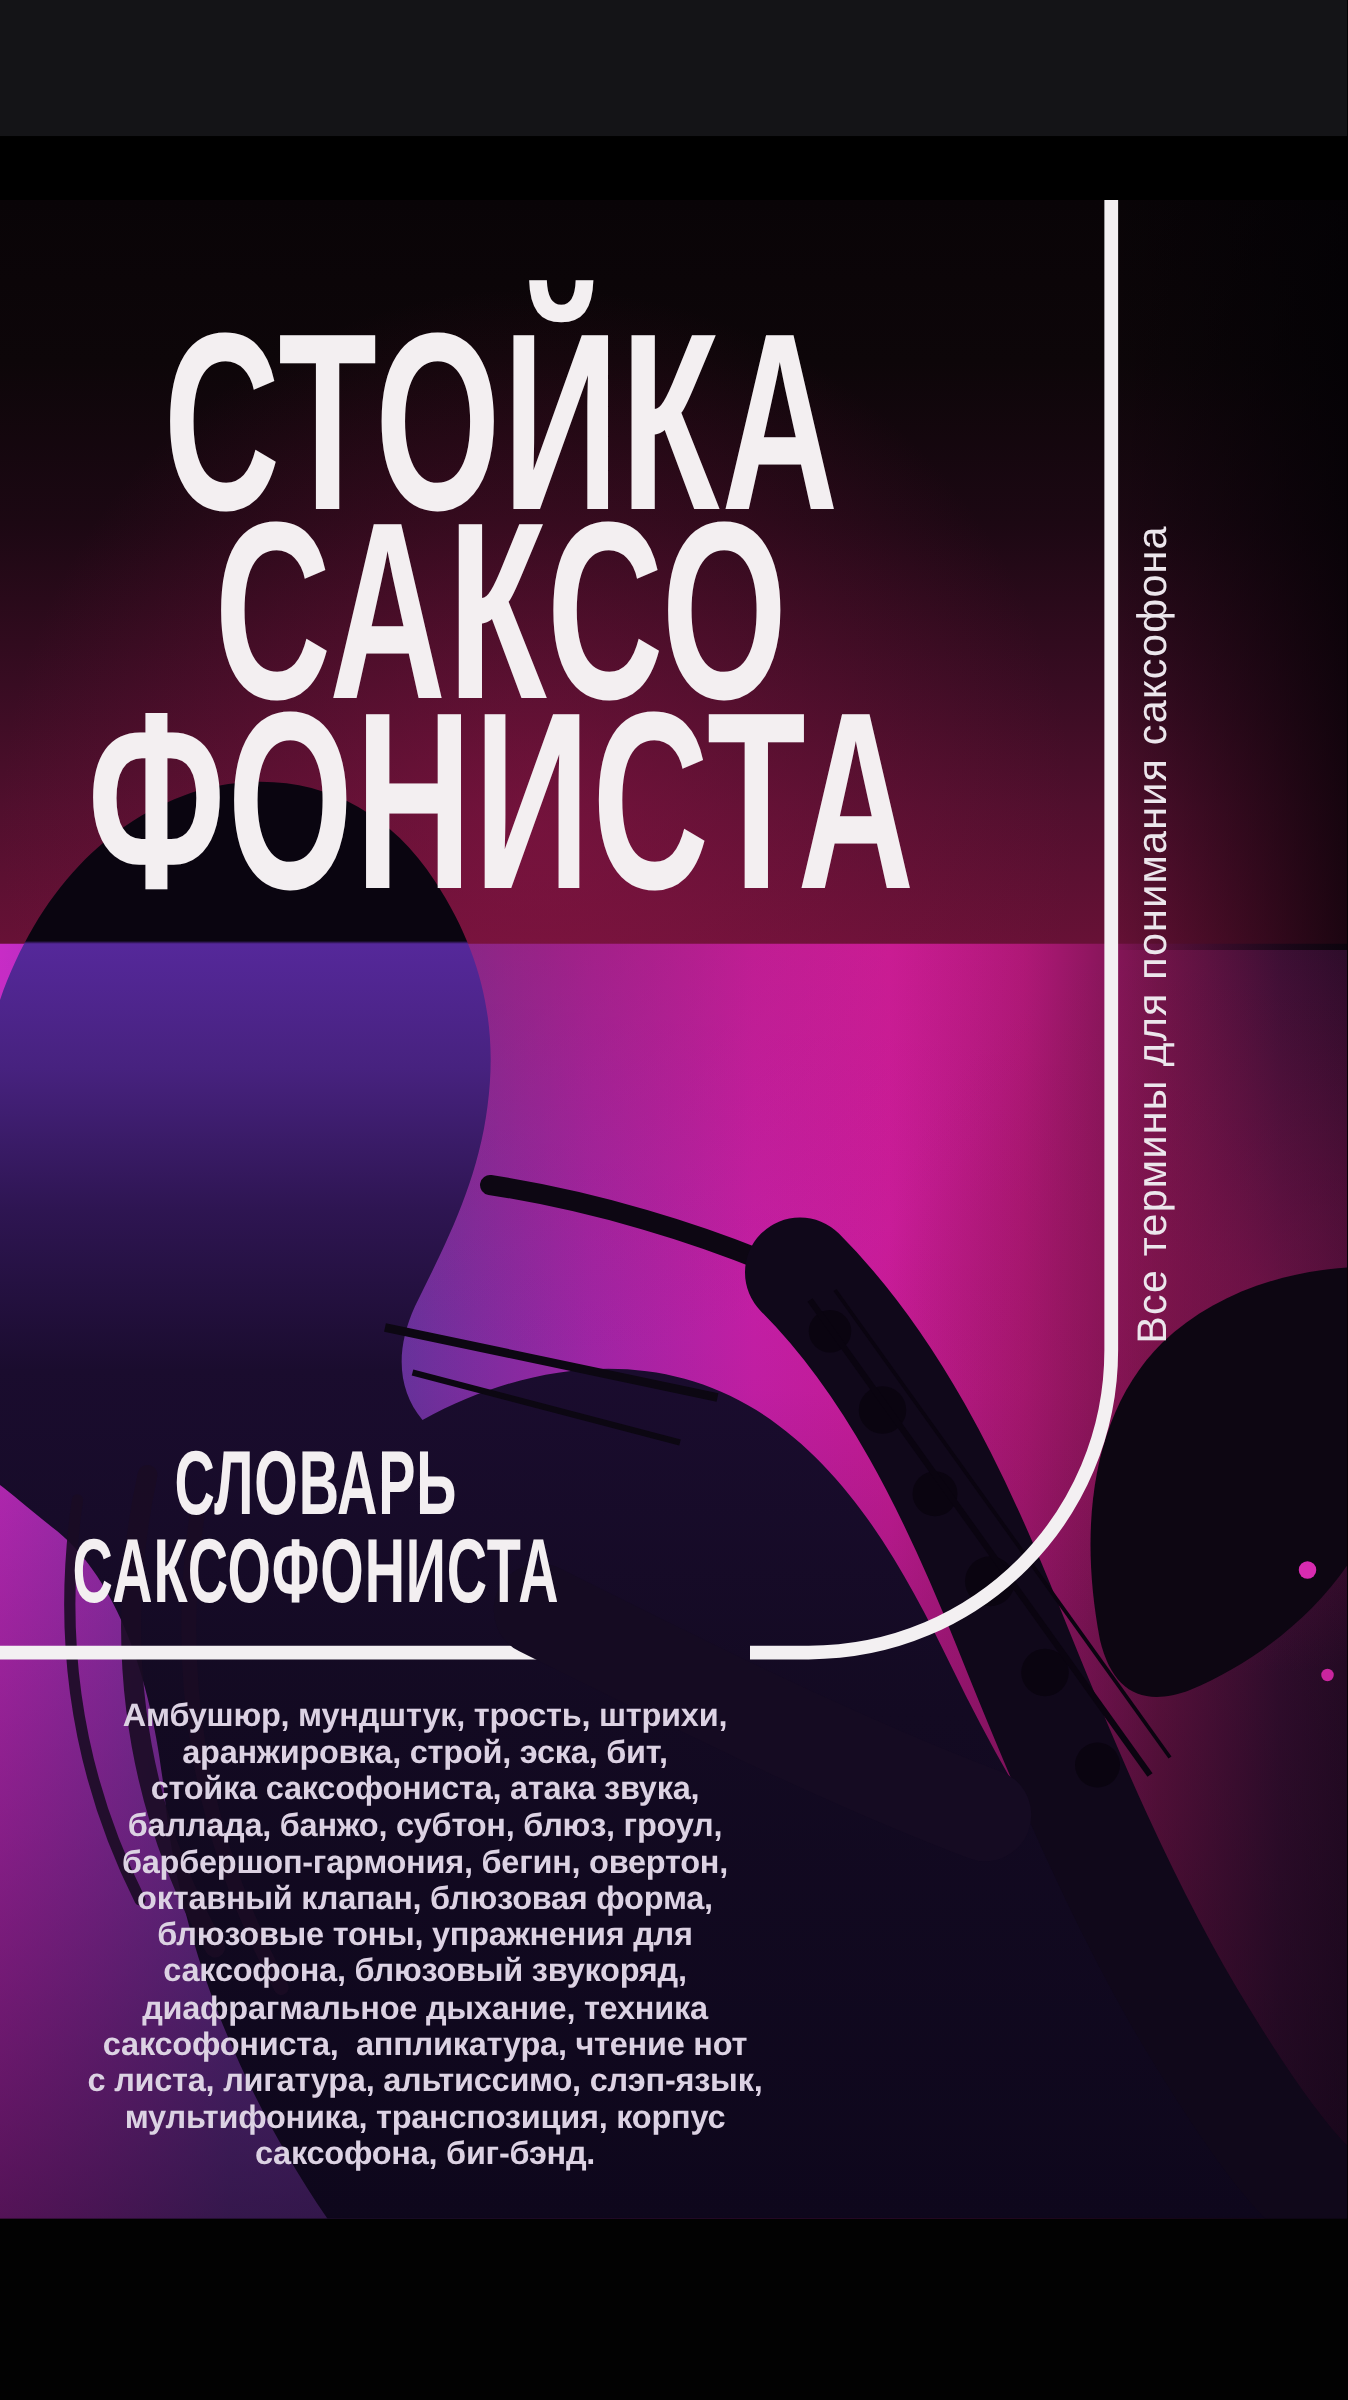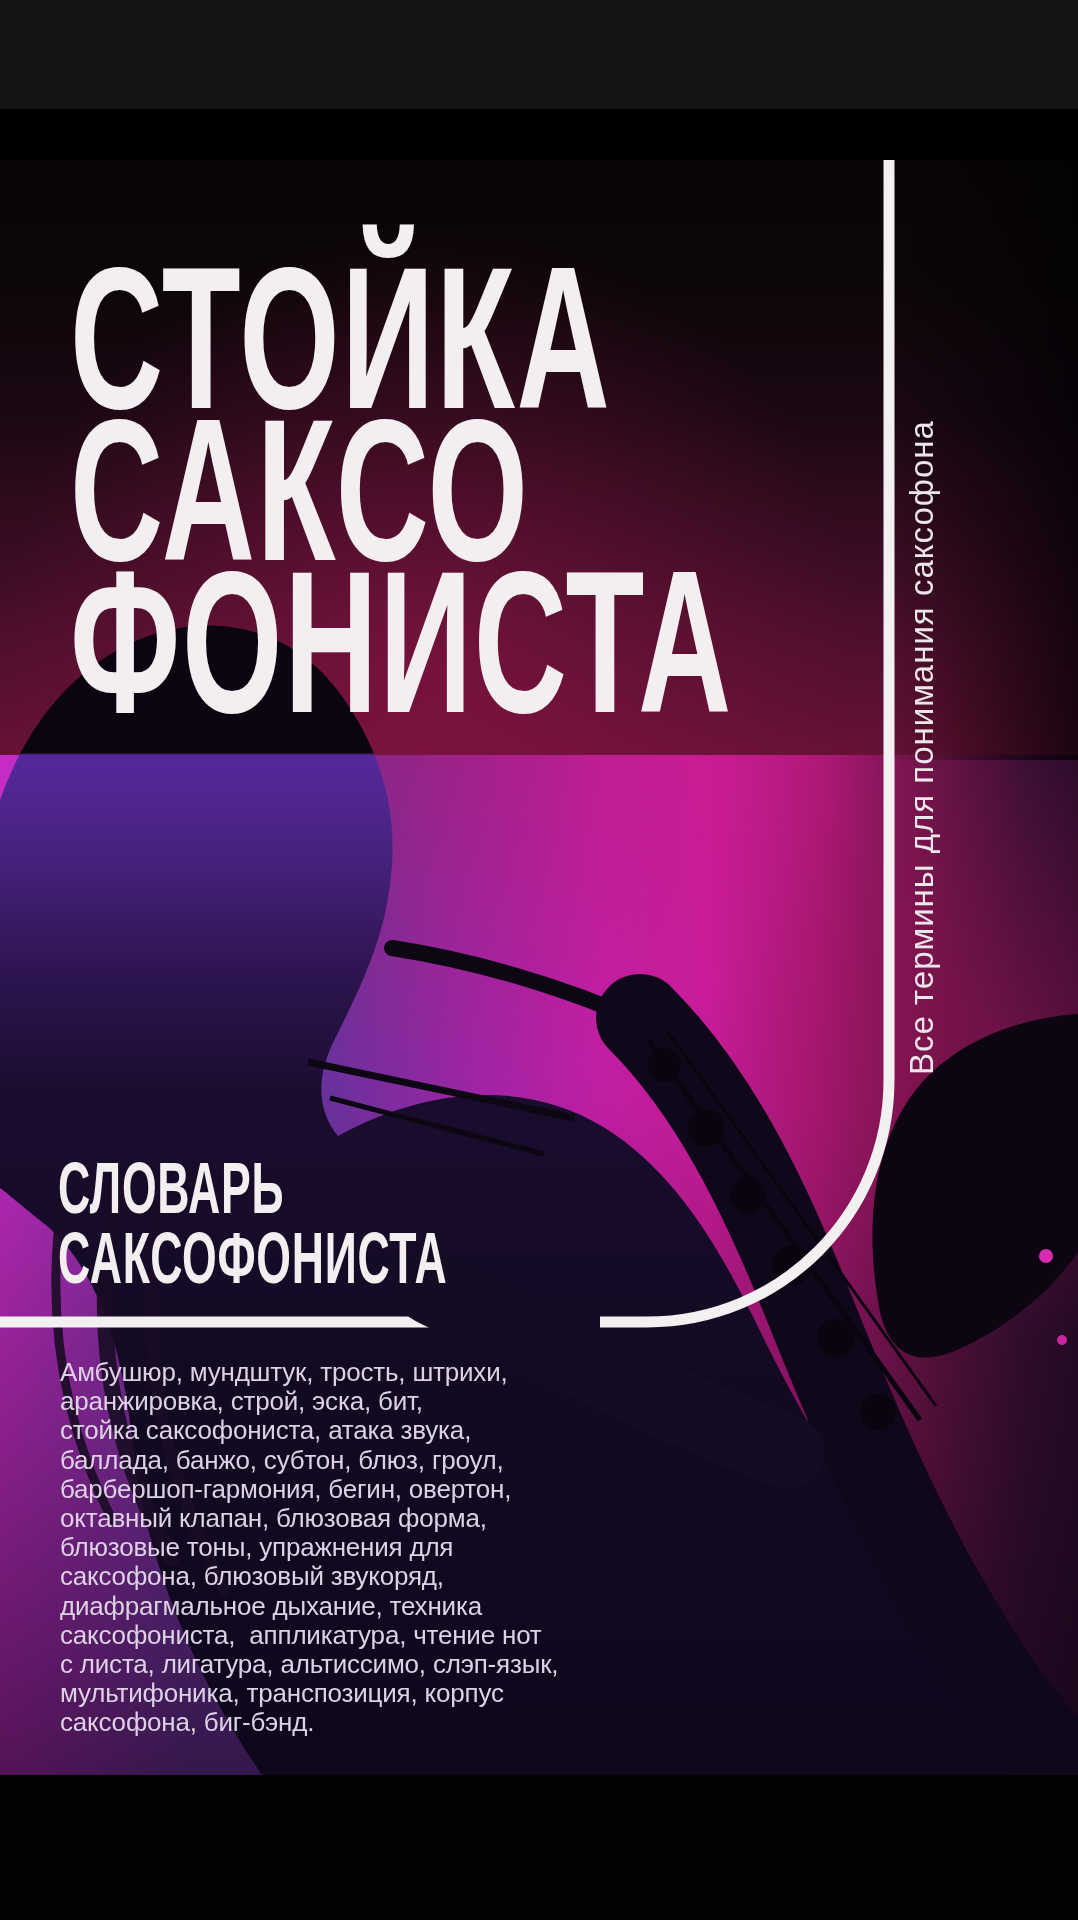--- a/index.html
+++ b/index.html
@@ -7,20 +7,21 @@
     padding: 0;
     background: #000;
   }
   .frame {
     position: relative;
     width: 1078px;
     height: 1920px;
     overflow: hidden;
     background: #010101;
     font-family: "Liberation Sans", sans-serif;
+    text-align: center;
   }
   .top-bar {
     position: absolute;
     left: 0; top: 0;
     width: 1078px; height: 109px;
     background: var(--letterbox, #141417);
   }
   .black-gap {
     position: absolute;
     left: 0; top: 109px;
@@ -82,21 +83,21 @@
     color: var(--title-white, #f4f0f3);
     transform: scale(0.72, 1.17);
     transform-origin: left top;
     white-space: pre-line;
   }
   .terms {
     position: absolute;
     left: 60px; top: 1198px;
     margin: 0;
     width: 560px;
-    font-weight: 400;
+    font-weight: 700;
     font-size: 26px;
     line-height: 29.2px;
     letter-spacing: -0.2px;
     color: var(--terms-text, #dcd2e3);
     white-space: pre-wrap;
   }
 </style>
 </head>
 <body>
 

